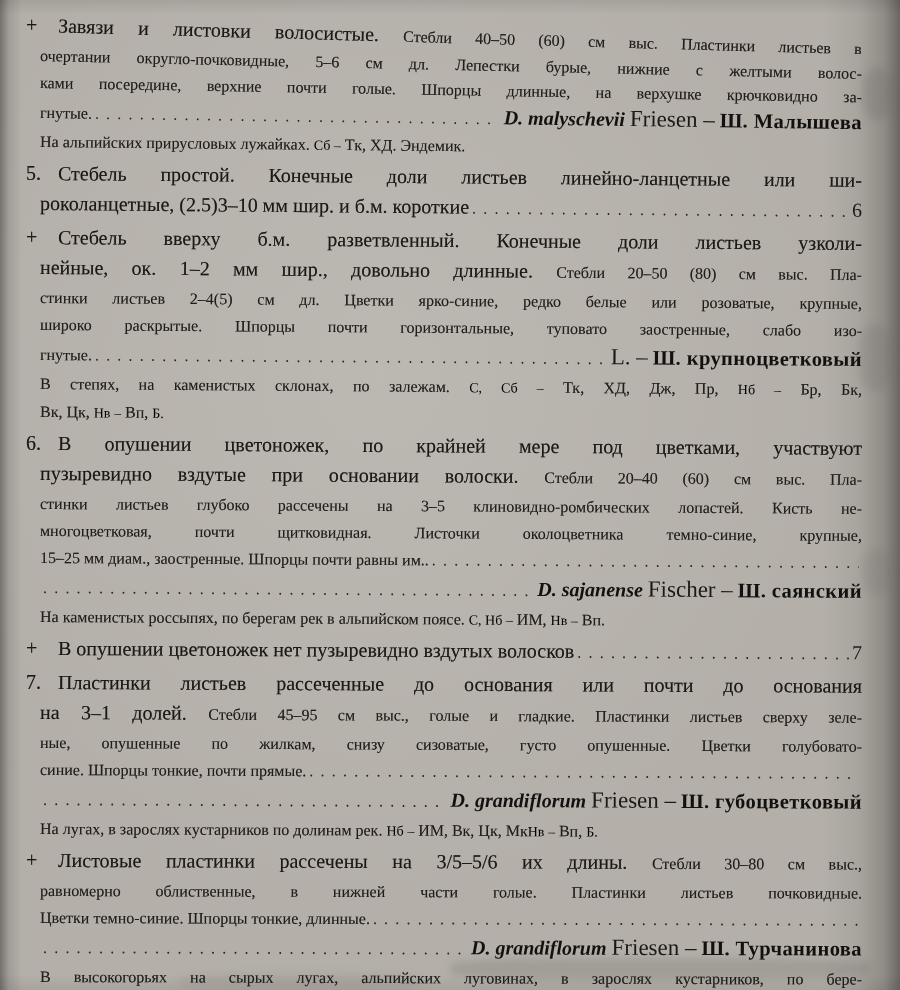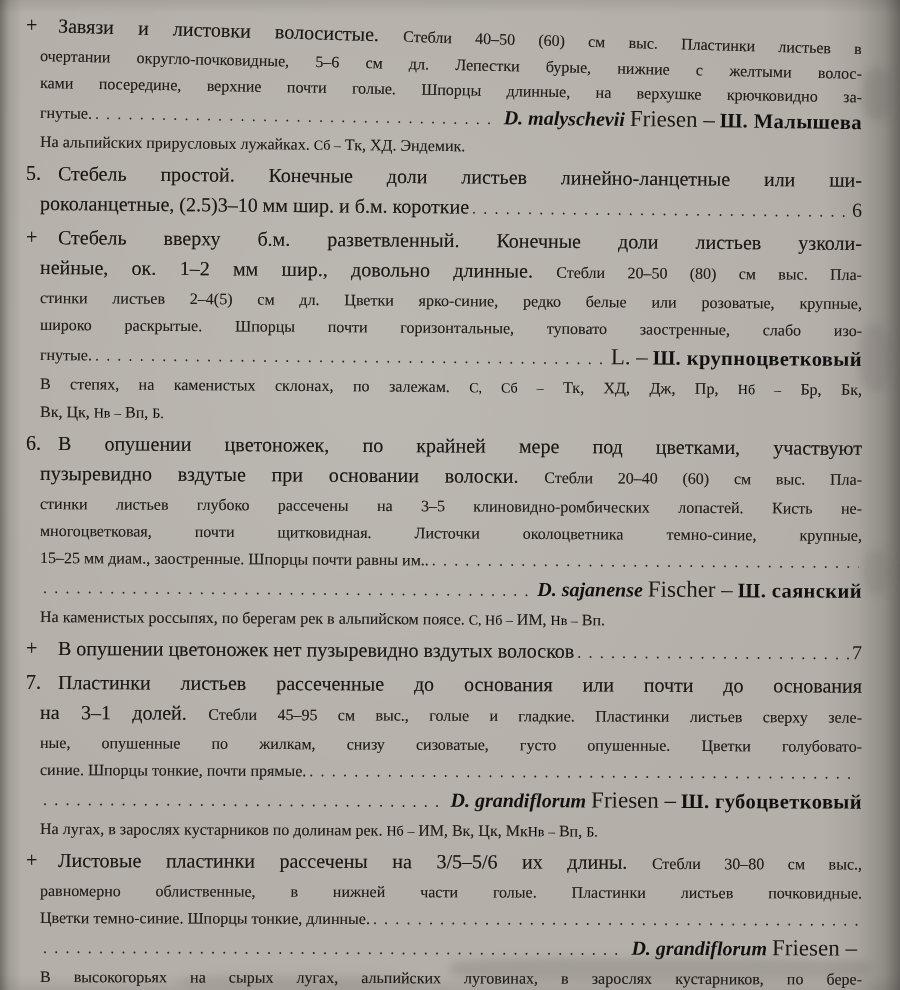--- a/index.html
+++ b/index.html
@@ -184,20 +184,21 @@
           <div class="line just lg"><span class="sg-lead">Листовые пластинки рассечены на 3/5–5/6 их длины. </span><span class="sg-small">Стебли 30–80 см выс.,</span></div>
           <div class="line just sm"><span class="sg-small">равномерно облиственные, в нижней части голые. Пластинки листьев почковидные.</span></div>
           <div class="line flexline sm">
             <span class="sg-small">Цветки темно-синие. Шпорцы тонкие, длинные.</span>
             <span class="sg-dots">. . . . . . . . . . . . . . . . . . . . . . . . . . . . . . . . . . . . . . . . . . . . . . . . . . . . . . . . . . . . . . . . . . . . . . . . . . . .</span>
           </div>
           <div class="line flexline lg">
             <span class="sg-dots">. . . . . . . . . . . . . . . . . . . . . . . . . . . . . . . . . . . . . . . . . . . . . . . . . . . . . . . . . . . . . . . . . . . . . . . . . . . .</span>
             <span class="sg-latin">D. grandiflorum</span>
             <span class="sg-auth">Friesen –</span>
+            <span class="sg-rus">Ш. Турчанинова</span>
           </div>
           <div class="line just sm"><span class="sg-small">В высокогорьях на сырых лугах, альпийских луговинах, в зарослях кустарников, по бере-</span></div>
           <div class="line plain sm"><span class="sg-code">Нб.</span></div>
         </div>
     </div>
 
   </div>
 </div>
 
 </body></html>

